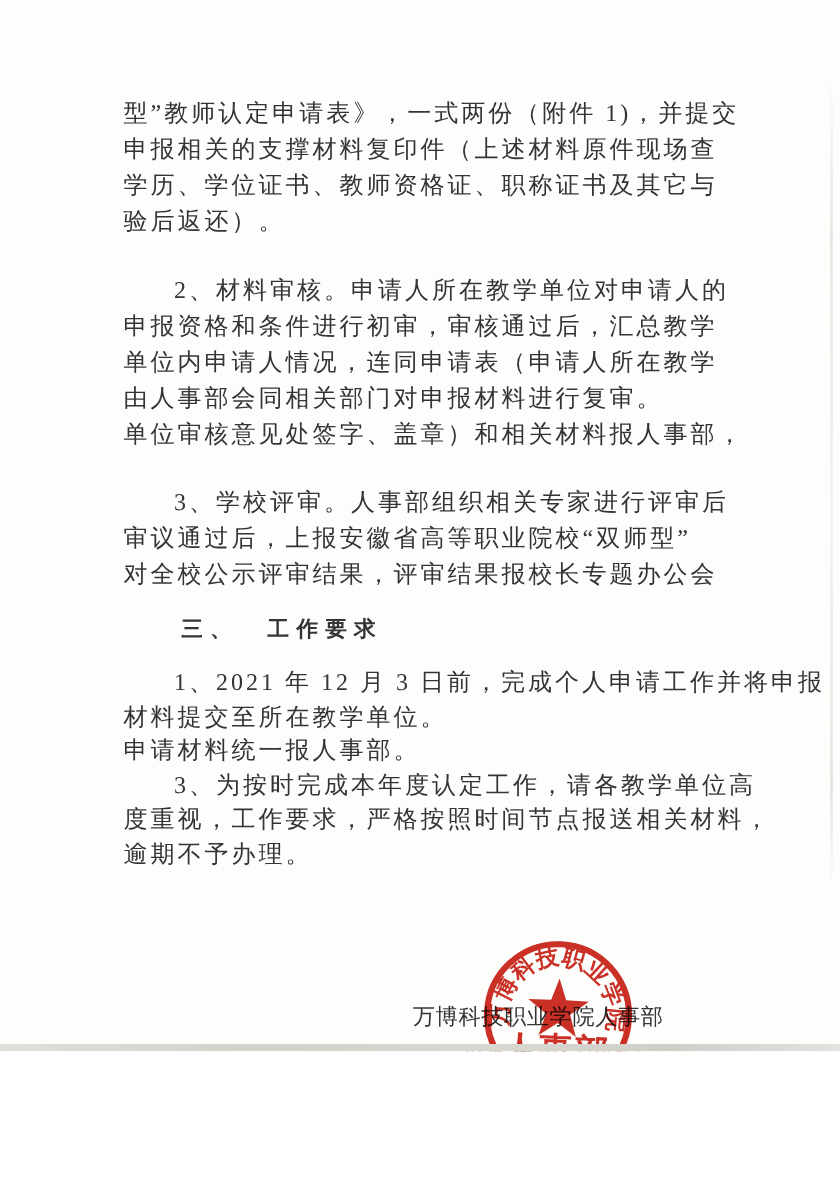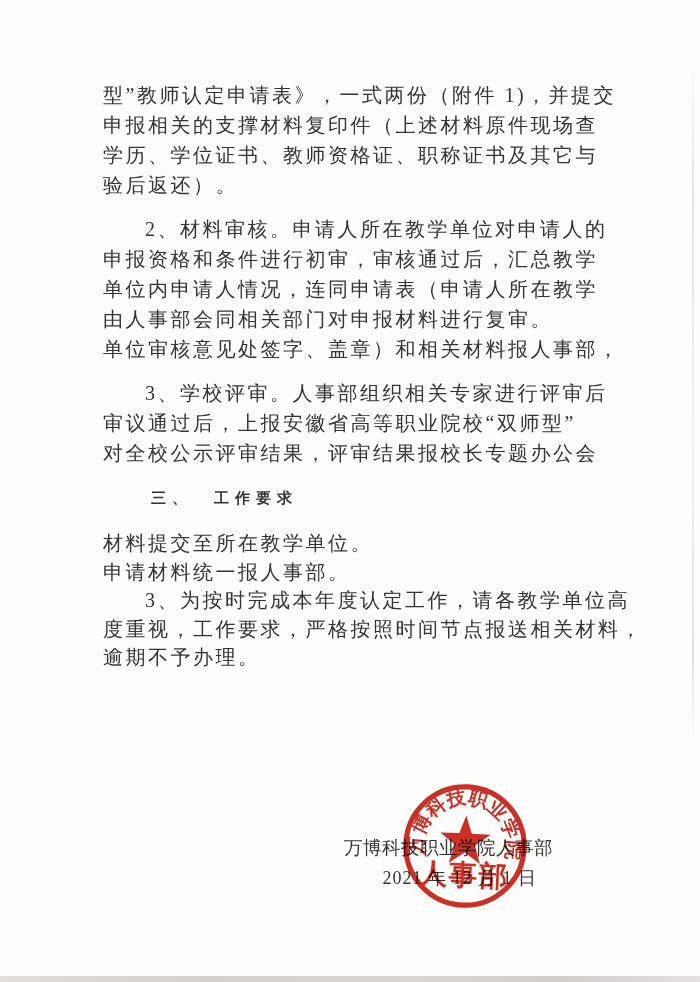--- a/index.html
+++ b/index.html
@@ -1,28 +1,28 @@
 <!DOCTYPE html>
 <html><head>
 <meta charset="utf-8">
 <style>
   html,body { margin:0; padding:0; }
   body { width:700px; height:982px; background:#ffffff; }
   .page {
-    position:relative; width:700px; height:982px;
+    position:relative; width:700px; height:876px;
     background:#fdfdfc; overflow:hidden;
     font-family:"Liberation Serif","DejaVu Serif",serif;
     color:#343432;
   }
   .text-block { position:absolute; left:103px; top:80px; width:512px; }
   .line { font-size:20px; line-height:30px; letter-spacing:2.5px; white-space:nowrap; }
   .indent { padding-left:42px; }
-  .para-2, .para-3 { margin-top:14px; }
+  .para-2, .para-3 { margin-top:27px; }
   .heading {
-    margin-top:15px; font-size:15px; line-height:30px;
+    margin-top:15px; font-size:18px; line-height:30px;
     letter-spacing:6px; padding-left:48px; white-space:nowrap;
   }
   .items { margin-top:16px; }
   .items .line { line-height:28.5px; }
   .signature { position:absolute; left:103px; top:833px; width:512px; text-align:right; }
   .sig-org  { font-size:18.5px; line-height:30px; letter-spacing:0.5px; padding-right:62px; white-space:nowrap; }
   .sig-date { font-size:18px;  line-height:30px; letter-spacing:1px;  padding-right:78px; white-space:nowrap; }
   .seal {
     position:absolute; left:397px; top:778px; width:136px; height:136px;
     transform:rotate(2.5deg); mix-blend-mode:multiply; opacity:0.95;
@@ -73,20 +73,21 @@
     <section class="para para-3">
       <div class="line indent">3、学校评审。人事部组织相关专家进行评审后</div>
       <div class="line">审议通过后，上报安徽省高等职业院校“双师型”</div>
       <div class="line">对全校公示评审结果，评审结果报校长专题办公会</div>
     </section>
 
     <h2 class="heading">三、　工作要求</h2>
 
     <section class="para items">
       <div>
+        <div class="line indent">1、2021 年 12 月 3 日前，完成个人申请工作并将申报</div>
         <div class="line">材料提交至所在教学单位。</div>
       </div>
       <div>
         <div class="line">申请材料统一报人事部。</div>
       </div>
       <div>
         <div class="line indent">3、为按时完成本年度认定工作，请各教学单位高</div>
         <div class="line">度重视，工作要求，严格按照时间节点报送相关材料，</div>
         <div class="line">逾期不予办理。</div>
       </div>

